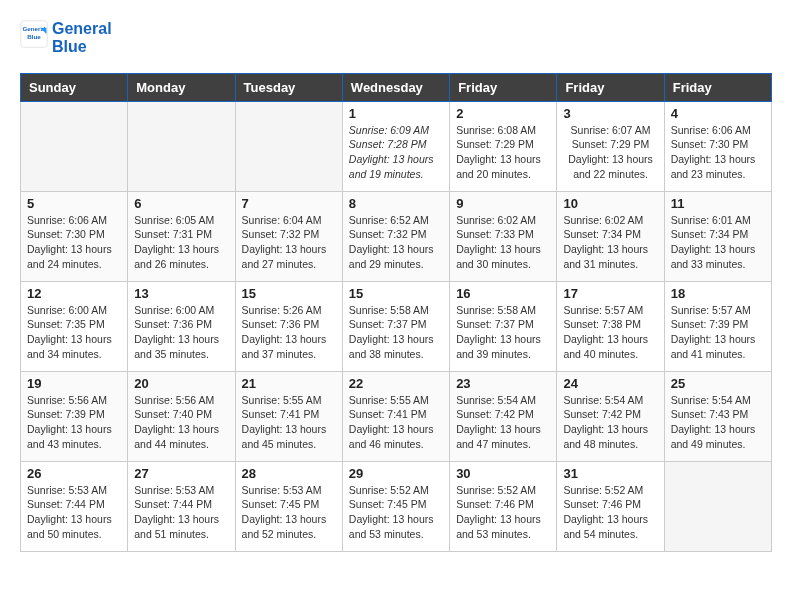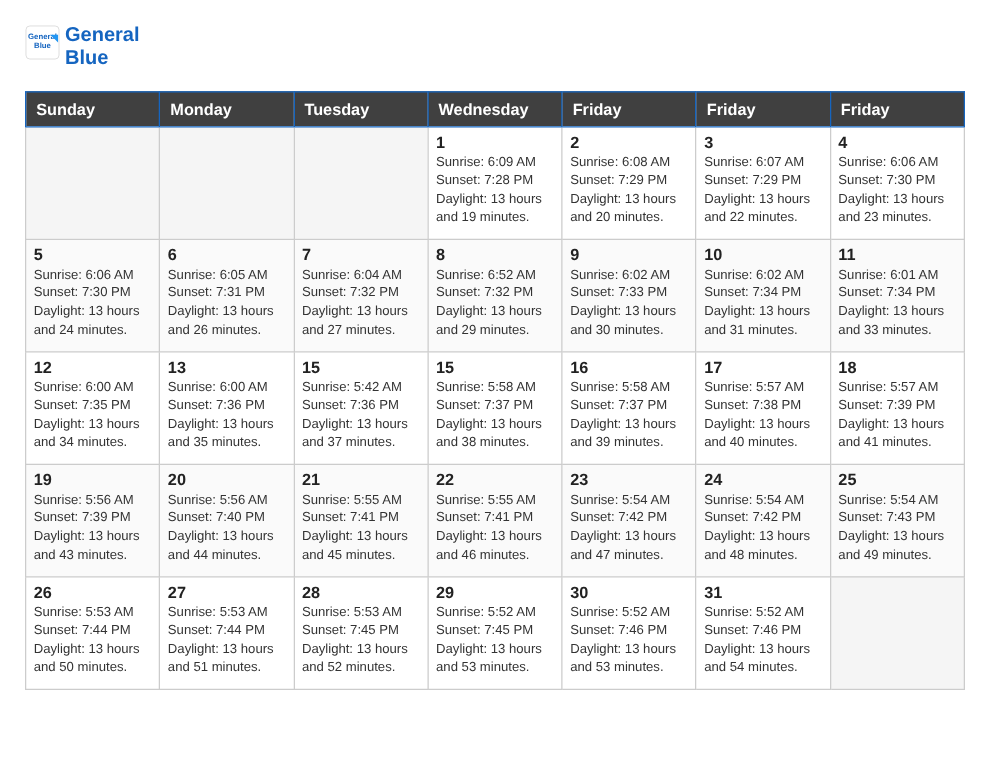--- a/index.html
+++ b/index.html
@@ -118,35 +118,35 @@
         <th>Friday</th>
       </tr>
   </thead>
   <tbody id="calendar-body">
       <tr>
         <td class="empty"></td>
         <td class="empty"></td>
         <td class="empty"></td>
         <td>
           <div class="day-num">1</div>
-          <div class="day-detail" style="white-space: pre-line;">Sunrise: 6:09 AM
+          <div class="day-detail" style="white-space: pre-line; font-style: italic;">Sunrise: 6:09 AM
 Sunset: 7:28 PM
 Daylight: 13 hours
 and 19 minutes.</div>
         </td>
         <td>
           <div class="day-num">2</div>
           <div class="day-detail" style="white-space: pre-line;">Sunrise: 6:08 AM
 Sunset: 7:29 PM
 Daylight: 13 hours
 and 20 minutes.</div>
         </td>
         <td>
           <div class="day-num">3</div>
-          <div class="day-detail" style="white-space: pre-line;">Sunrise: 6:07 AM
+          <div class="day-detail" style="white-space: pre-line; text-align: center;">Sunrise: 6:07 AM
 Sunset: 7:29 PM
 Daylight: 13 hours
 and 22 minutes.</div>
         </td>
         <td>
           <div class="day-num">4</div>
           <div class="day-detail" style="white-space: pre-line;">Sunrise: 6:06 AM
 Sunset: 7:30 PM
 Daylight: 13 hours
 and 23 minutes.</div>
@@ -213,21 +213,21 @@
         </td>
         <td>
           <div class="day-num">13</div>
           <div class="day-detail" style="white-space: pre-line;">Sunrise: 6:00 AM
 Sunset: 7:36 PM
 Daylight: 13 hours
 and 35 minutes.</div>
         </td>
         <td>
           <div class="day-num">15</div>
-          <div class="day-detail" style="white-space: pre-line;">Sunrise: 5:42 AM
+          <div class="day-detail" style="white-space: pre-line;">Sunrise: 5:26 AM
 Sunset: 7:36 PM
 Daylight: 13 hours
 and 37 minutes.</div>
         </td>
         <td>
           <div class="day-num">15</div>
           <div class="day-detail" style="white-space: pre-line;">Sunrise: 5:58 AM
 Sunset: 7:37 PM
 Daylight: 13 hours
 and 38 minutes.</div>

